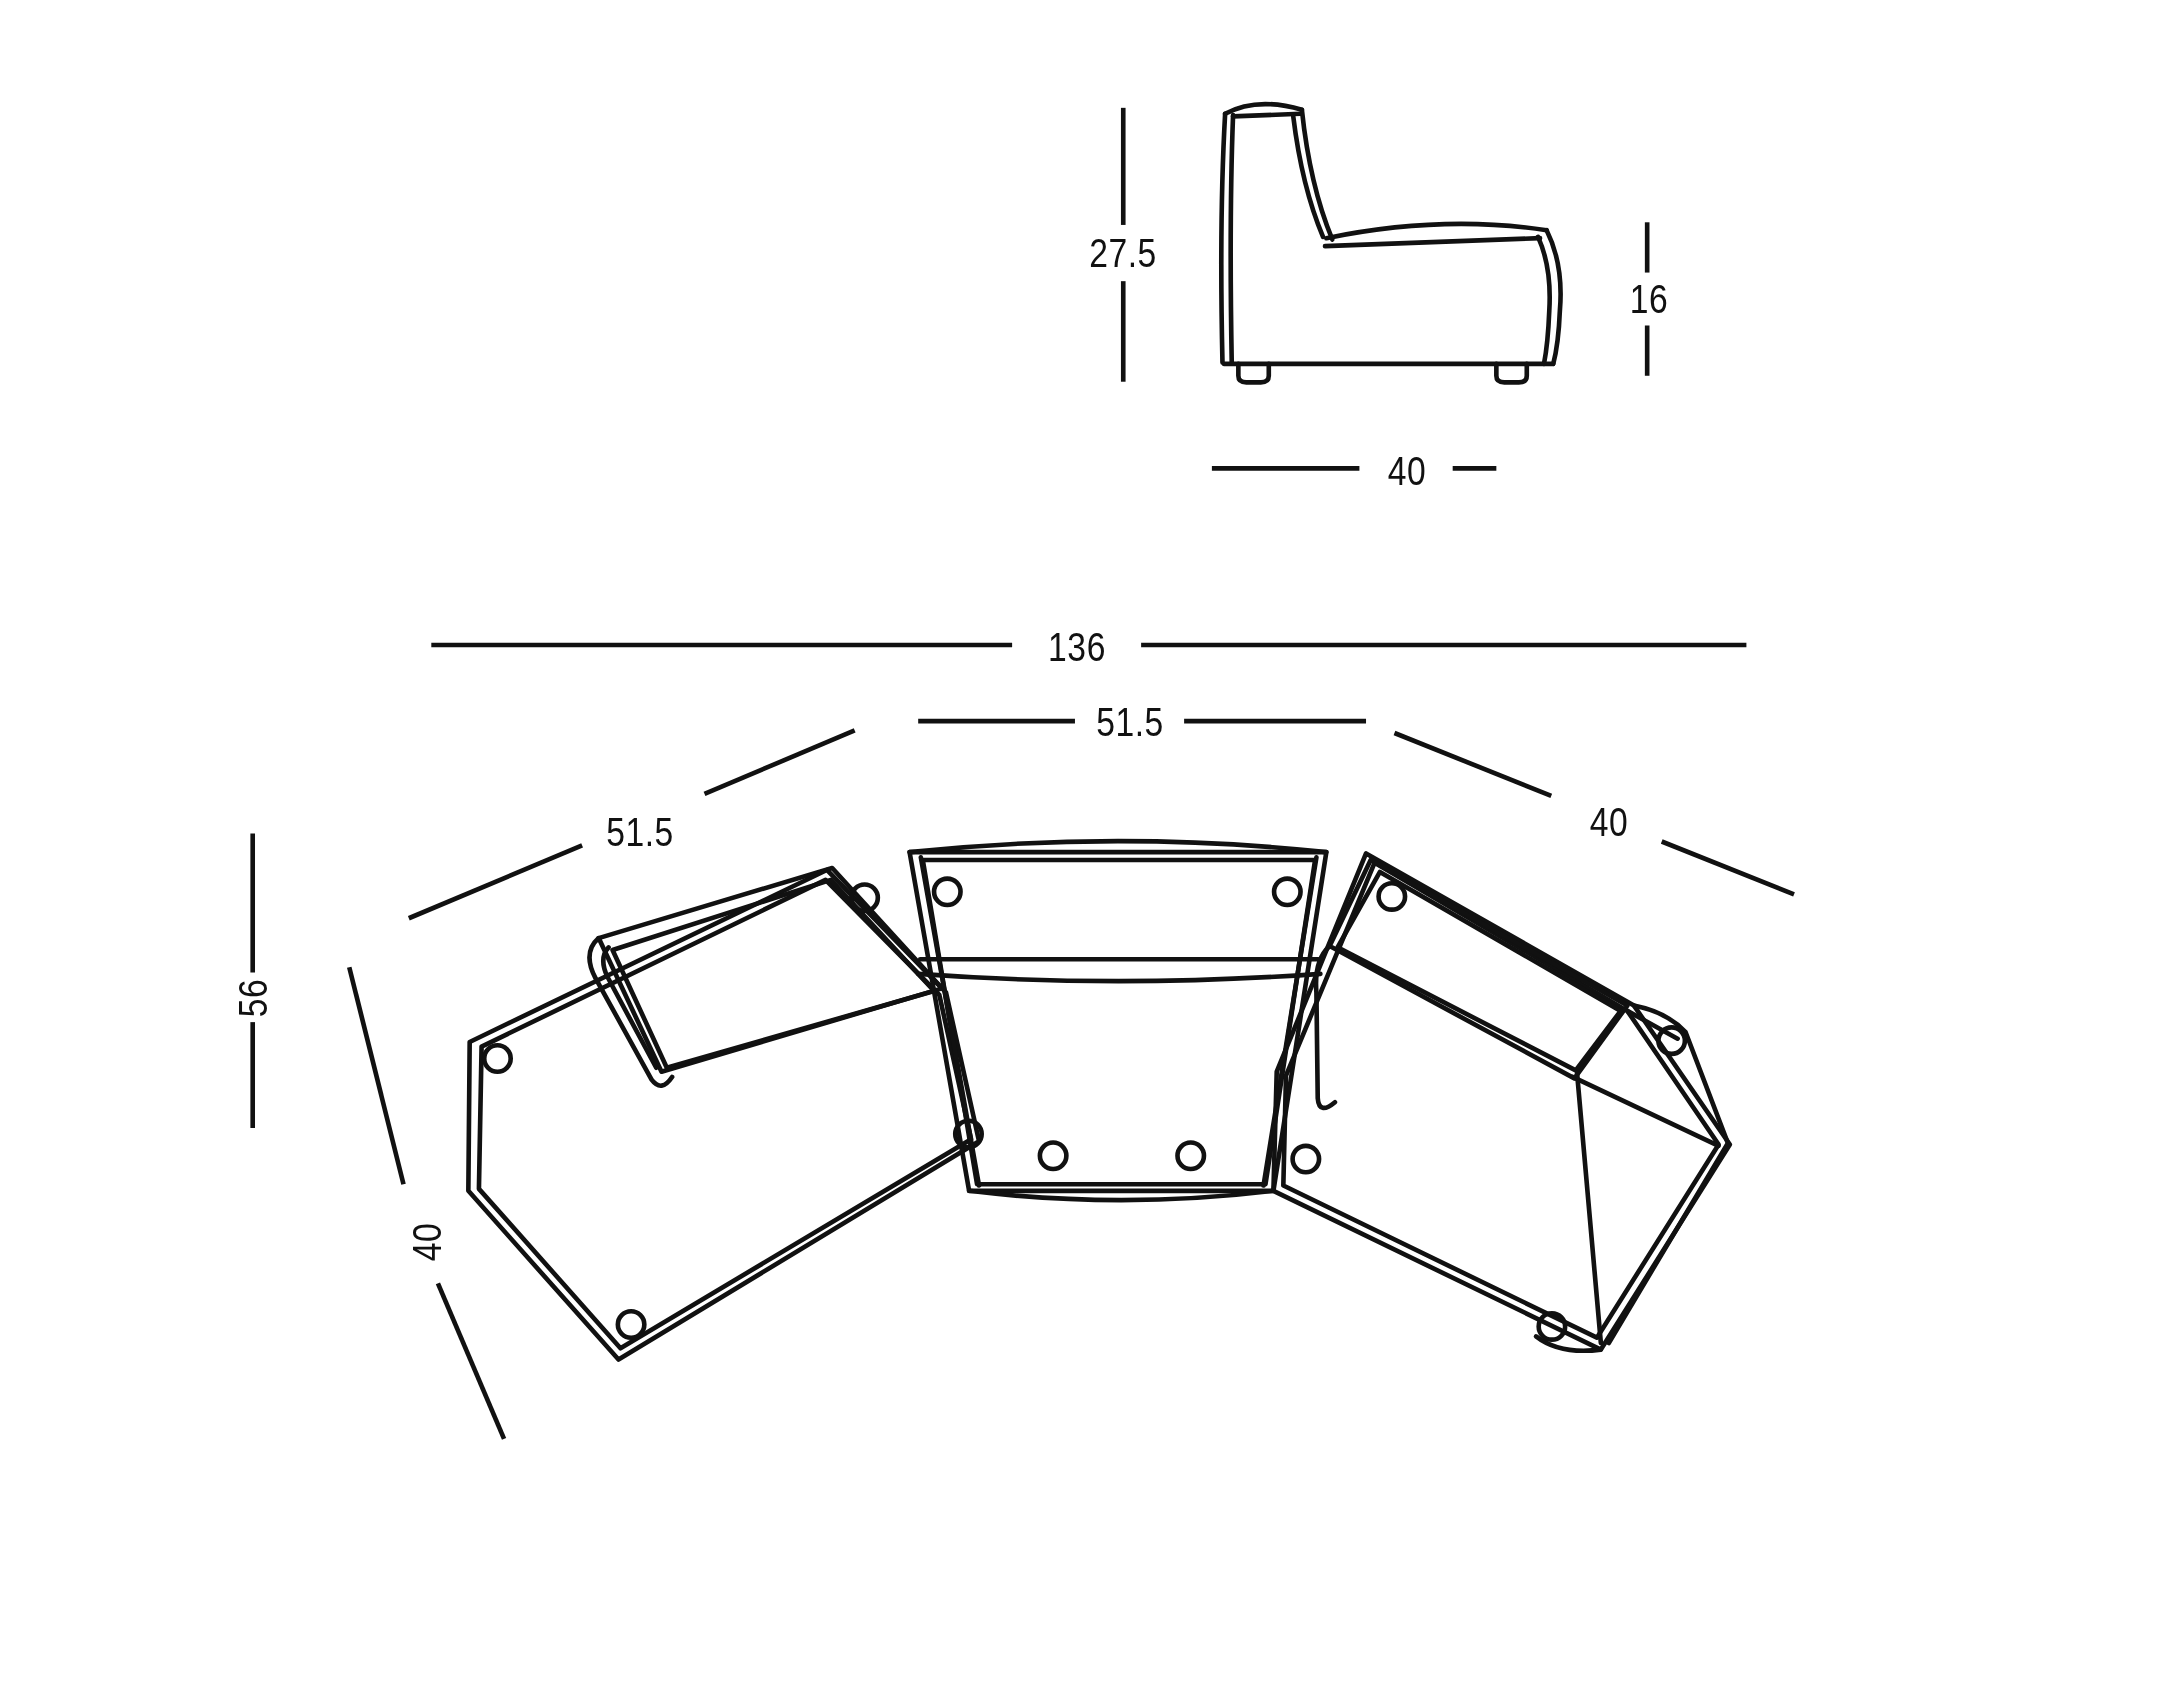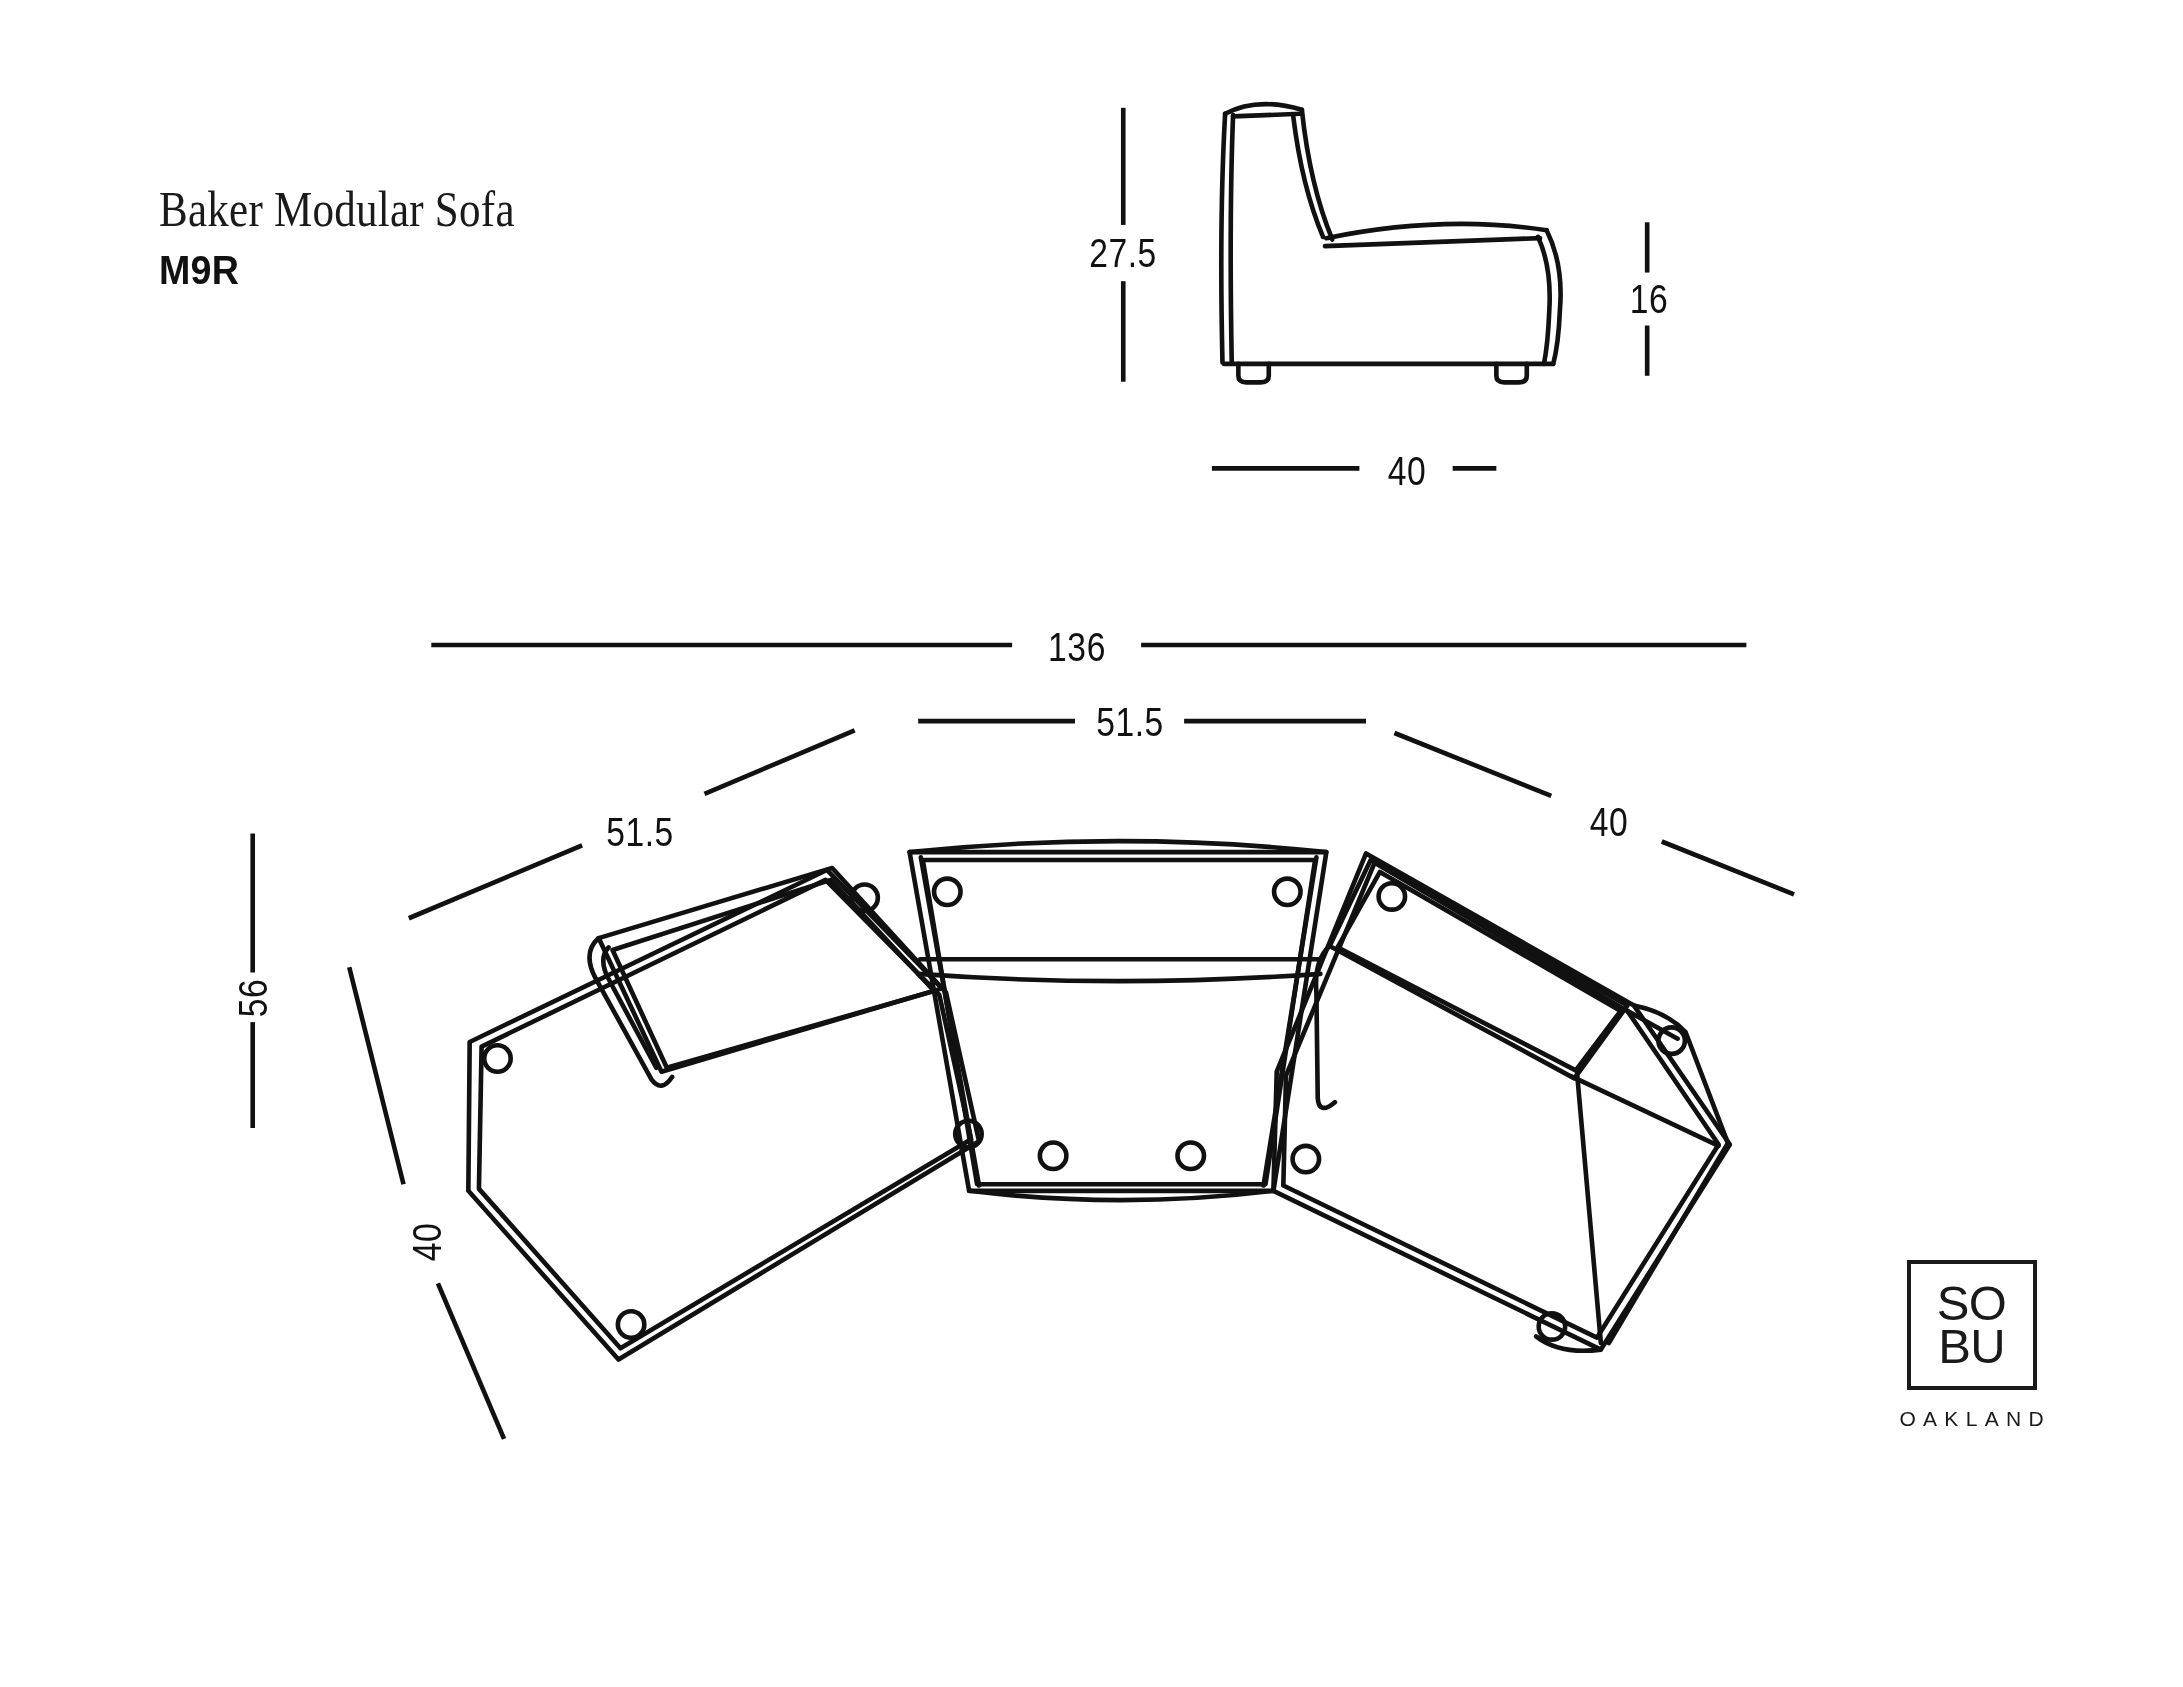--- a/index.html
+++ b/index.html
@@ -77,24 +77,20 @@
     letter-spacing:7.3px;
     color:#1a1a1a;
     text-indent:7.3px;
   }
 </style>
 </head>
 <body>
 
 <div id="sheet">
 
-  <div id="titleblock">
-    <div id="product-title">Baker Modular Sofa</div>
-    <div id="product-code">M9R</div>
-  </div>
 
   <svg class="layer" viewBox="0 0 3300 2550" preserveAspectRatio="none">
     <g fill="none" stroke="#111111" stroke-width="7" stroke-linecap="round" stroke-linejoin="round">
 
       <path d="M1852,172 Q1900,146 1968,166"></path>
 
       <path d="M1852,172 Q1843,330 1848,548"></path>
 
       <path d="M1864,174 Q1858,330 1862,548"></path>
 
@@ -231,22 +227,15 @@
     </g>
   </svg>
 
   <div class="dim c" style="left:1077px;top:647px;">136</div>
   <div class="dim c" style="left:1130px;top:722px;">51.5</div>
   <div class="dim c" style="left:640px;top:832px;">51.5</div>
   <div class="dim c" style="left:1609px;top:822px;">40</div>
   <div class="dim rot-l" style="left:253px;top:998px;">56</div>
   <div class="dim rot-l" style="left:427px;top:1242px;">40</div>
 
-  <div id="logo">
-    <div id="logo-square">
-      <div class="logo-line">SO</div>
-      <div class="logo-line">BU</div>
-    </div>
-    <div id="logo-city">OAKLAND</div>
-  </div>
 
 </div>
 
 
 </body></html>

